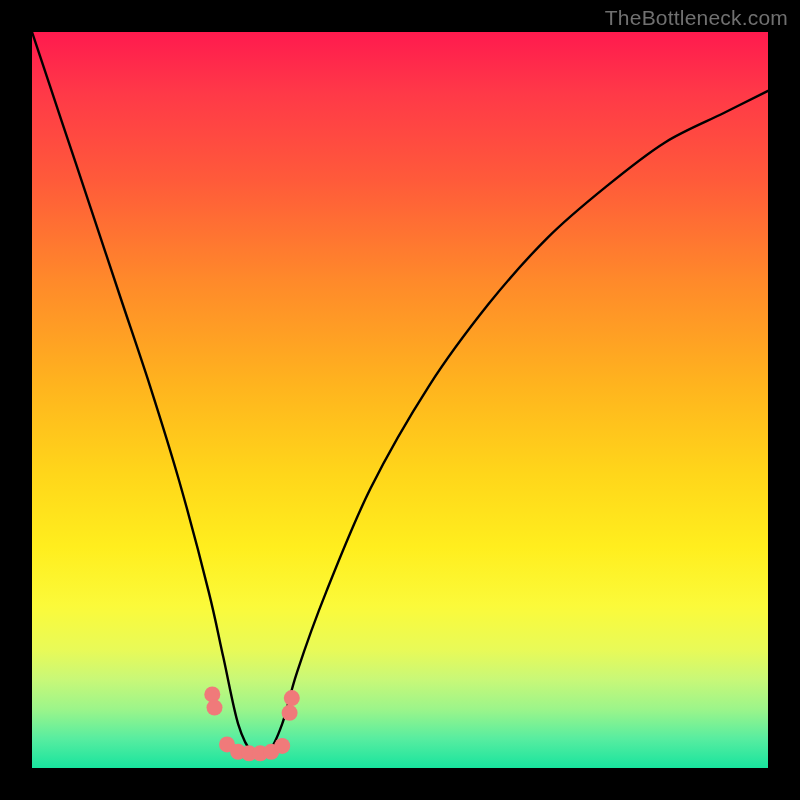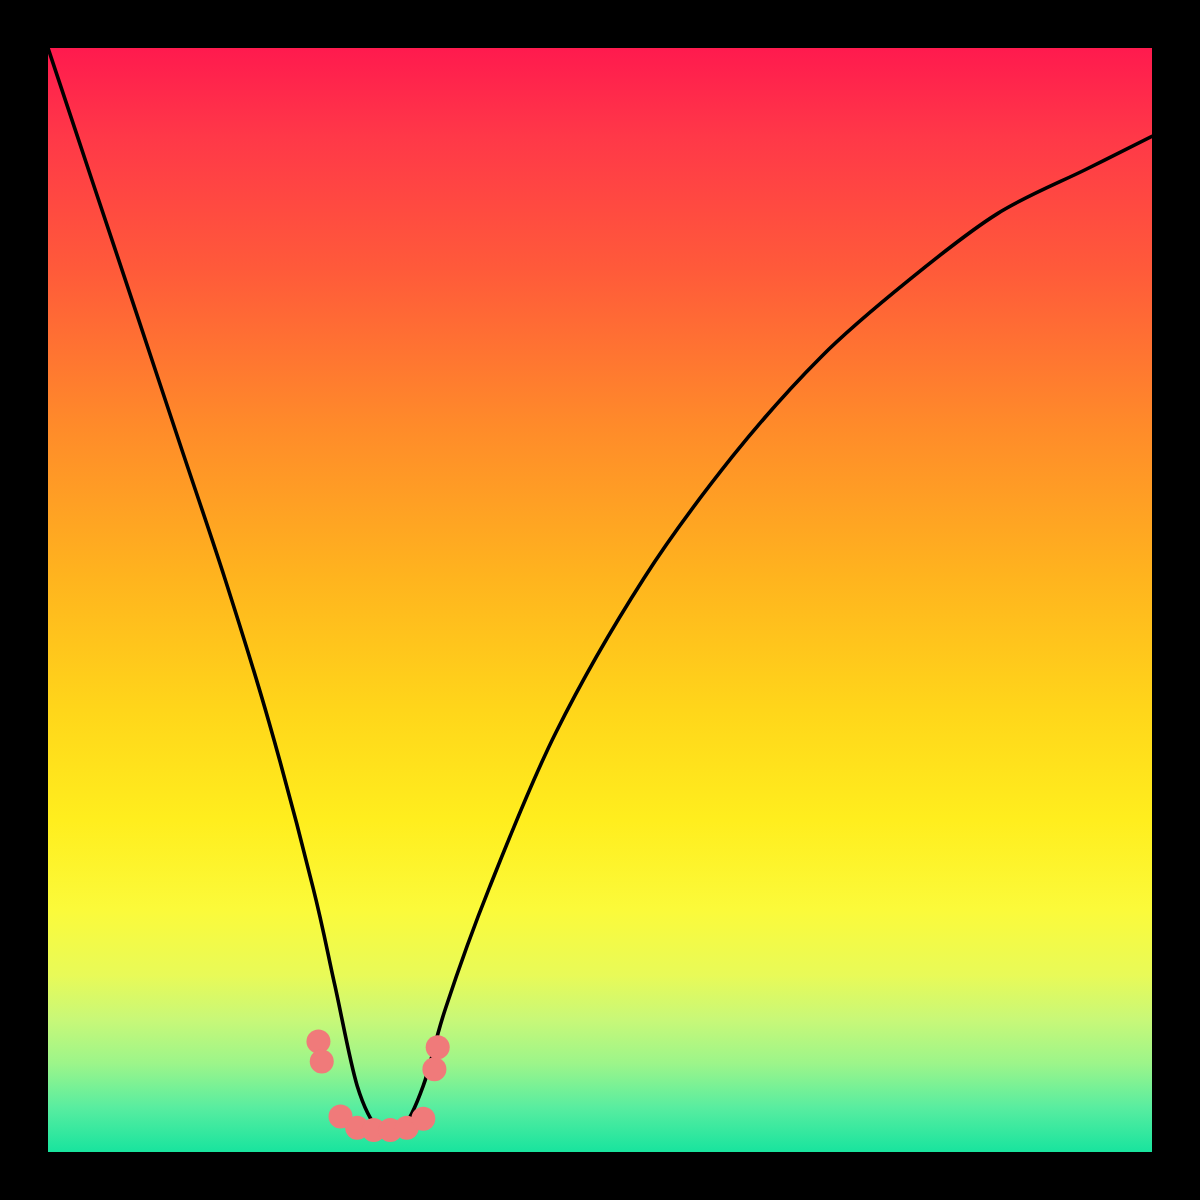--- a/index.html
+++ b/index.html
@@ -56,20 +56,21 @@
     color: #707070;
     font-size: 21px;
     letter-spacing: 0.2px;
     font-weight: 500;
   }
 </style>
 </head>
 <body>
 
 <div class="frame">
+  <div class="watermark">TheBottleneck.com</div>
 
   <div class="plot-area">
     <svg class="curve-svg" viewBox="0 0 736 736" preserveAspectRatio="none">
       <g>
         <path id="curve-path" fill="none" stroke="#000000" stroke-width="2.4" stroke-linejoin="round" stroke-linecap="round" d="M 0.0 0.0 C 4.7 14.1, 20.0 60.1, 29.4 88.3 C 38.9 116.6, 49.5 148.4, 58.9 176.6 C 68.3 204.9, 78.9 236.7, 88.3 265.0 C 97.7 293.2, 108.3 323.8, 117.8 353.3 C 127.2 382.7, 137.8 416.0, 147.2 449.0 C 156.6 481.9, 169.6 531.1, 176.6 559.4 C 183.7 587.6, 186.6 604.4, 191.4 625.6 C 196.1 646.8, 201.4 676.5, 206.1 691.8 C 210.8 707.1, 216.1 716.6, 220.8 721.3 C 225.5 726.0, 230.8 726.0, 235.5 721.3 C 240.2 716.6, 245.5 704.8, 250.2 691.8 C 255.0 678.9, 257.9 661.5, 265.0 640.3 C 272.0 619.1, 282.6 588.8, 294.4 559.4 C 306.2 529.9, 322.1 489.3, 338.6 456.3 C 355.0 423.3, 378.6 382.7, 397.4 353.3 C 416.3 323.8, 437.5 295.9, 456.3 272.3 C 475.2 248.8, 496.4 224.9, 515.2 206.1 C 534.0 187.2, 555.2 169.9, 574.1 154.6 C 592.9 139.3, 614.1 122.2, 633.0 110.4 C 651.8 98.6, 675.4 89.2, 691.8 81.0 C 708.3 72.7, 728.9 62.4, 736.0 58.9"></path>
       </g>
       <g id="markers-group">
           <circle cx="180.3" cy="662.4" r="8" fill="#f07a7a"></circle>
           <circle cx="182.5" cy="675.6" r="8" fill="#f07a7a"></circle>
           <circle cx="195.0" cy="712.4" r="8" fill="#f07a7a"></circle>

